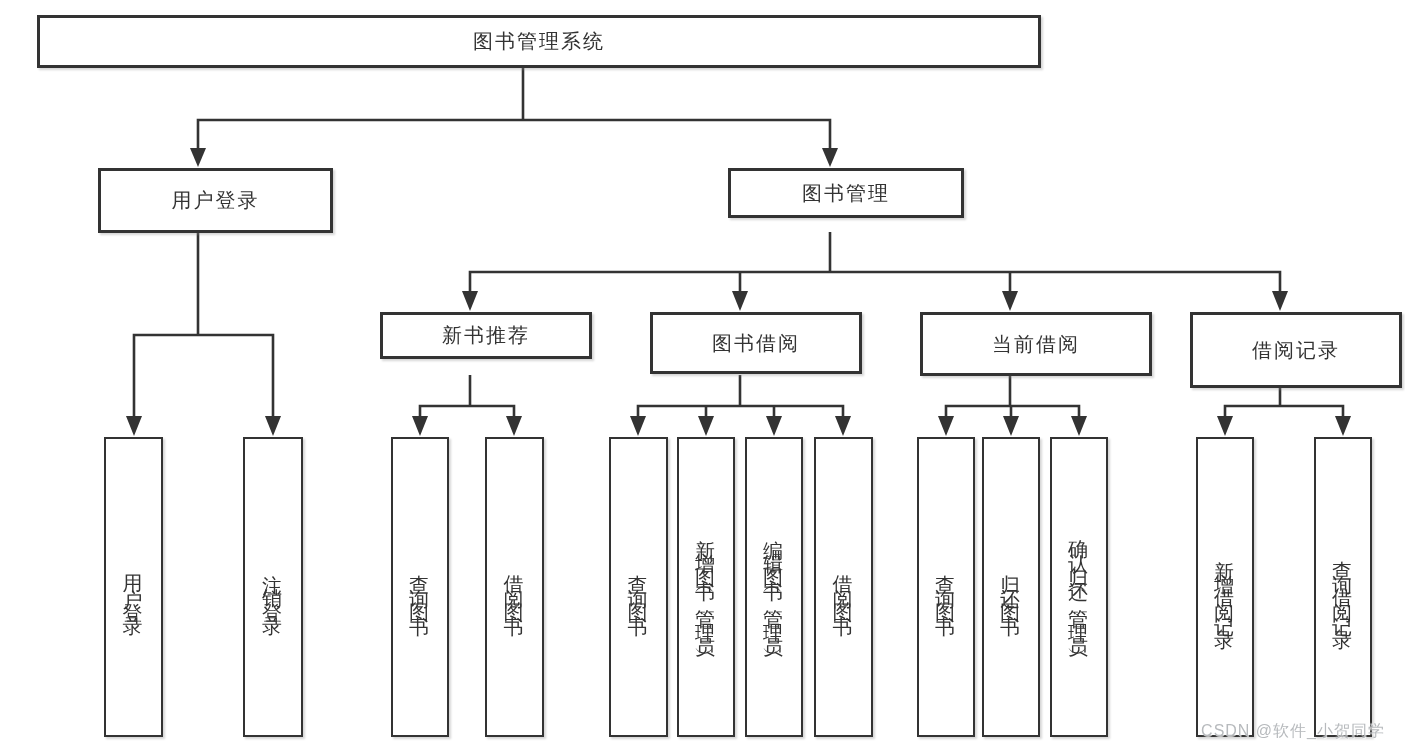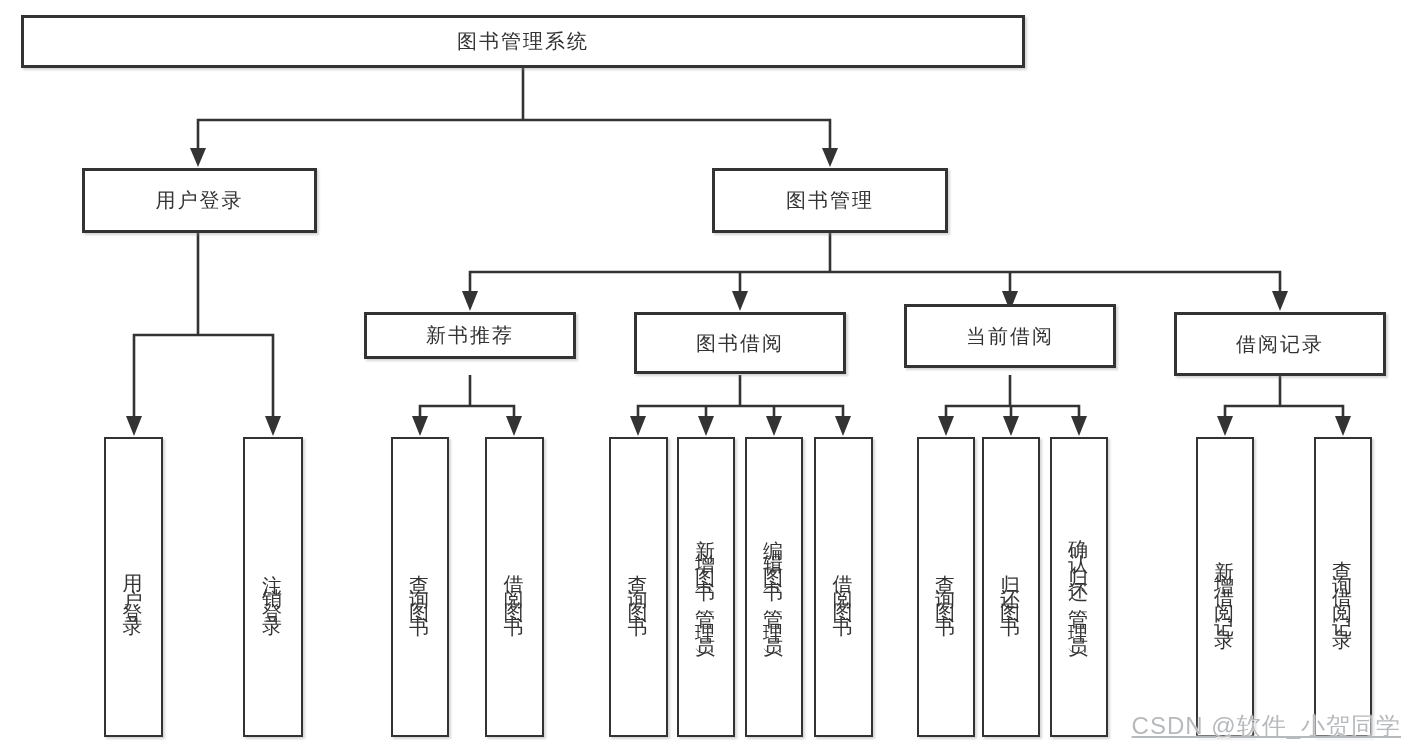--- a/index.html
+++ b/index.html
@@ -25,43 +25,43 @@
     fill:var(--line);stroke:none;
   }
   .hbox{
     position:absolute;
     box-sizing:border-box;
     border:3px solid var(--line);
     background:#ffffff;
     display:flex;align-items:center;justify-content:center;
     font-size:20px;letter-spacing:2px;color:var(--text);
     box-shadow:2px 2px 2px rgba(140,140,140,0.35);
+    margin-left:16px;
   }
   .vbox{
     position:absolute;
     top:437px;height:300px;
     box-sizing:border-box;
     border:2.5px solid var(--line);
     background:#ffffff;
     display:flex;align-items:center;justify-content:center;
     writing-mode:vertical-rl;
     font-size:20px;letter-spacing:14px;color:var(--text);
     box-shadow:2px 2px 2px rgba(140,140,140,0.35);
     overflow:hidden;
   }
   .watermark{
     position:absolute;
-    right:4px;bottom:5px;
-    font-size:24px;
+    right:20px;bottom:5px;
+    font-size:16px;
     color:var(--watermark);
     text-shadow:0 0 2px #ffffff,1px 1px 0 rgba(255,255,255,0.6);
     letter-spacing:1px;
     white-space:nowrap;
     z-index:5;
-    text-decoration:underline;
   }
 </style>
 </head>
 <body>
 
 <div class="stage">
 
   <svg class="connectors" viewBox="0 0 1405 747" xmlns="http://www.w3.org/2000/svg">
     <g>
 
@@ -109,26 +109,26 @@
       <polygon points="1003,416 1019,416 1011,436"></polygon>
       <polygon points="1071,416 1087,416 1079,436"></polygon>
       <polygon points="1217,416 1233,416 1225,436"></polygon>
       <polygon points="1335,416 1351,416 1343,436"></polygon>
     </g>
   </svg>
 
   <div class="hbox" style="left:21px;top:15px;width:1004px;height:53px">图书管理系统</div>
 
   <div class="hbox" style="left:82px;top:168px;width:235px;height:65px">用户登录</div>
-  <div class="hbox" style="left:712px;top:168px;width:236px;height:65px">图书管理</div>
+  <div class="hbox" style="left:712px;top:168px;width:236px;height:50px">图书管理</div>
 
   <div class="hbox" style="left:364px;top:312px;width:212px;height:47px">新书推荐</div>
   <div class="hbox" style="left:634px;top:312px;width:212px;height:62px">图书借阅</div>
-  <div class="hbox" style="left:904px;top:304px;width:212px;height:64px">当前借阅</div>
-  <div class="hbox" style="left:1174px;top:312px;width:212px;height:64px">借阅记录</div>
+  <div class="hbox" style="left:904px;top:312px;width:232px;height:64px">当前借阅</div>
+  <div class="hbox" style="left:1174px;top:312px;width:212px;height:76px">借阅记录</div>
 
   <div class="vbox" style="left:104px;width:59px">用户登录</div>
   <div class="vbox" style="left:243px;width:60px">注销登录</div>
 
   <div class="vbox" style="left:391px;width:58px">查询图书</div>
   <div class="vbox" style="left:485px;width:59px">借阅图书</div>
 
   <div class="vbox" style="left:609px;width:59px">查询图书</div>
   <div class="vbox" style="left:677px;width:58px">新增图书（管理员）</div>
   <div class="vbox" style="left:745px;width:58px">编辑图书（管理员）</div>

